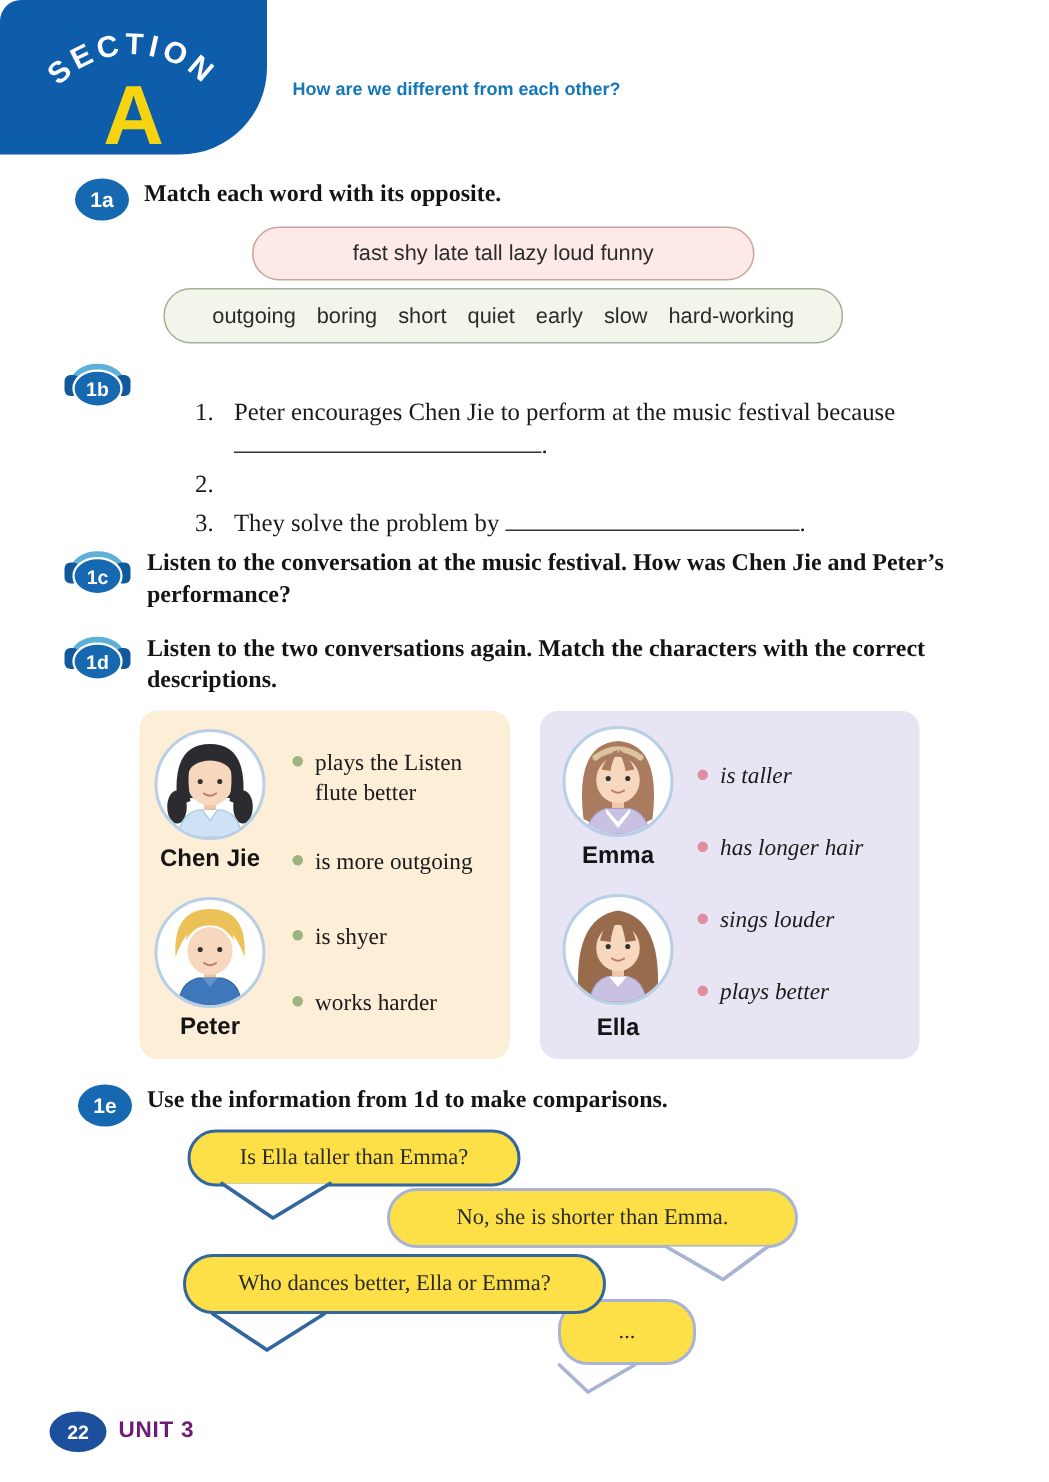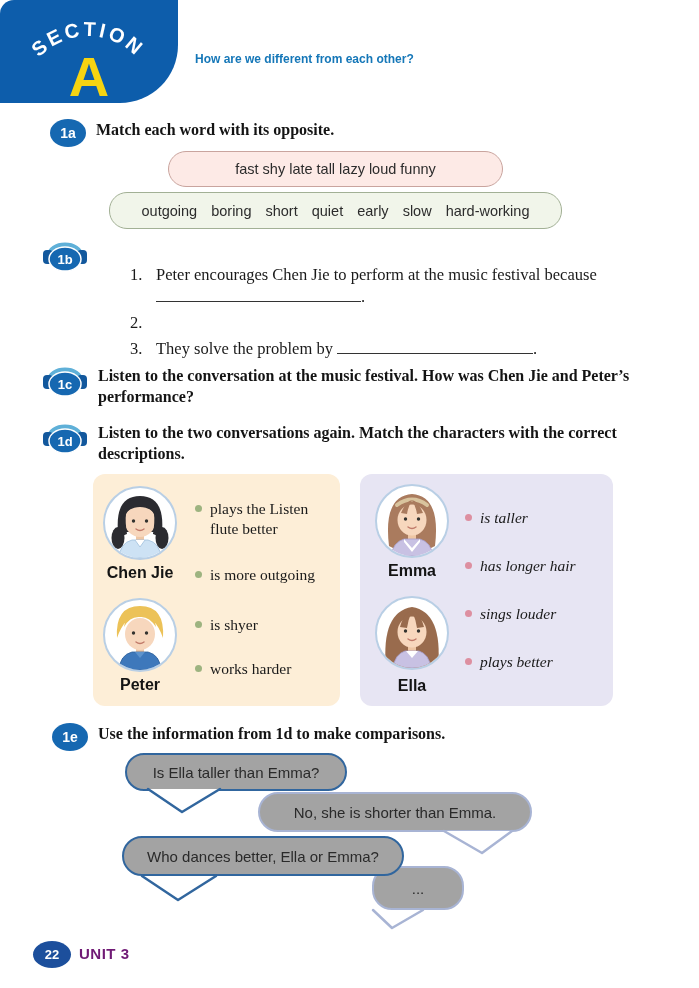--- a/index.html
+++ b/index.html
@@ -62,22 +62,22 @@
     content:""; display:inline-block; width:7px; height:7px; border-radius:50%;
     background:var(--dot); margin-right:8px; vertical-align:2px;
   }
   .card-left .bullet-item:nth-child(1){ margin-bottom:26px; }
   .card-left .bullet-item:nth-child(2){ margin-bottom:30px; }
   .card-left .bullet-item:nth-child(3){ margin-bottom:24px; }
   .card-right .bullet-item{ margin-bottom:28px; }
   
   .bubble {
     position:absolute; display:flex; align-items:center; justify-content:center;
-    background:#a3a3a3; border-radius:20px; padding:0 14px; box-sizing:border-box;
-    font-family:Liberation Sans, sans-serif; font-size:15px; color:#2a2a2a; z-index:2;
+    background:#fde047; border-radius:20px; padding:0 14px; box-sizing:border-box;
+    font-family:Liberation Serif, serif; font-size:15px; color:#2a2a2a; z-index:2;
   }
   .bubble.dark  { border:2.5px solid #31669e; }
   .bubble.light { border:2.5px solid #a8b4d4; }
   .tail { position:absolute; z-index:3; }
   .b3,.t3 { z-index:4; }
   
   .page-num {
     position:absolute; left:33px; top:941px; width:38px; height:27px; border-radius:50%;
     background:#1c4f9c; color:#fff; text-align:center; line-height:27px;
     font-family:Liberation Sans, sans-serif; font-weight:bold; font-size:13px;

